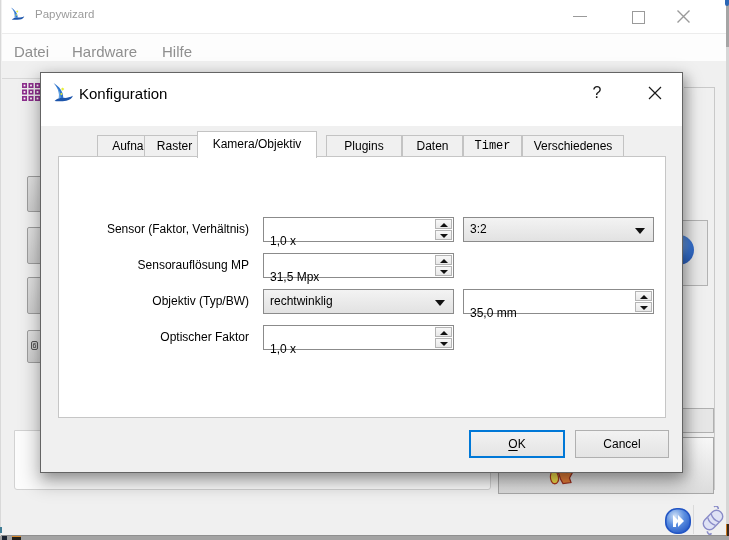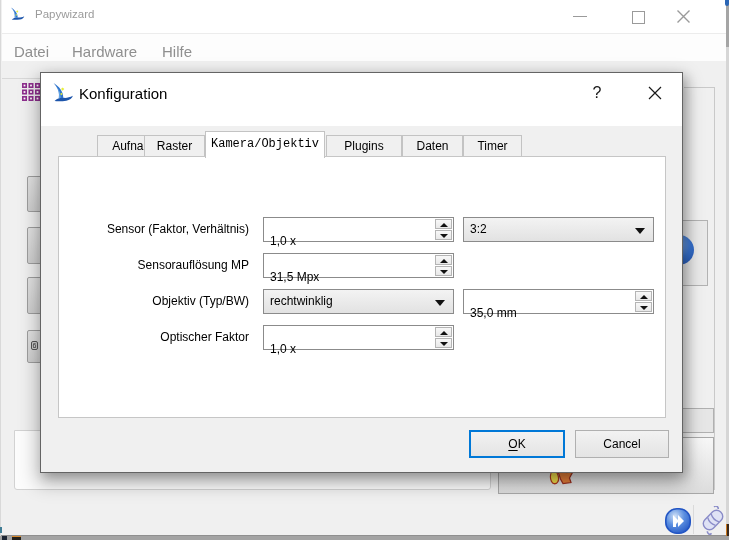--- a/index.html
+++ b/index.html
@@ -81,24 +81,24 @@
   #dlg-close{left:592px;top:0px;width:44px;height:39px;text-align:center;}
   #dlg-close svg{margin-top:13px;}
 
   
   .tab{position:absolute;top:62px;height:21px;background:#f0f0f0;
        border:1px solid #c3c3c3;border-bottom:none;
        font-size:12px;color:#000;text-align:center;line-height:21px;white-space:nowrap;}
   .tab.active{top:58px;height:27px;background:#ffffff;line-height:25px;z-index:3;}
   #tab0{left:18px;width:85px;margin-left:38px;}
   #tab1{left:103px;width:61px;}
-  #tab2{left:164px;width:120px;font-family:Liberation Mono, monospace;}
+  #tab2{left:156px;width:120px;}
   #tab3{left:285px;width:76px;}
   #tab4{left:361px;width:61px;}
-  #tab5{left:422px;width:59px;}
+  #tab5{left:422px;width:59px;font-family:Liberation Mono, monospace;}
   #tab6{left:481px;width:102px;}
 
   #pane{left:17px;top:83px;width:608px;height:262px;background:#ffffff;
         border:1px solid #c6c6c6;z-index:2;}
 
   
   .row-label{position:absolute;left:40px;width:168px;font-size:12px;color:#000;
              text-align:right;white-space:nowrap;z-index:4;}
   .ctrl{position:absolute;width:191px;height:25px;font-size:12px;color:#000;z-index:4;}
   .col1{left:222px;}
@@ -267,20 +267,21 @@
         </svg>
       </div>
     </div>
 
     <div id="tab0" class="tab">Aufnahme</div>
     <div id="tab1" class="tab">Raster</div>
     <div id="tab2" class="tab active">Kamera/Objektiv</div>
     <div id="tab3" class="tab">Plugins</div>
     <div id="tab4" class="tab">Daten</div>
     <div id="tab5" class="tab">Timer</div>
+    <div id="tab6" class="tab">Verschiedenes</div>
 
     <div id="pane" class="abs"></div>
 
     <span class="row-label" style="top:149px">Sensor (Faktor, Verhältnis)</span>
     <div class="ctrl col1 spinbox" style="top:144px">
       <span class="spin-text">1,0 x</span>
       <span class="spin-btns">
         <span class="spin-up">
             <i class="tri-up-s"></i>
           </span>

